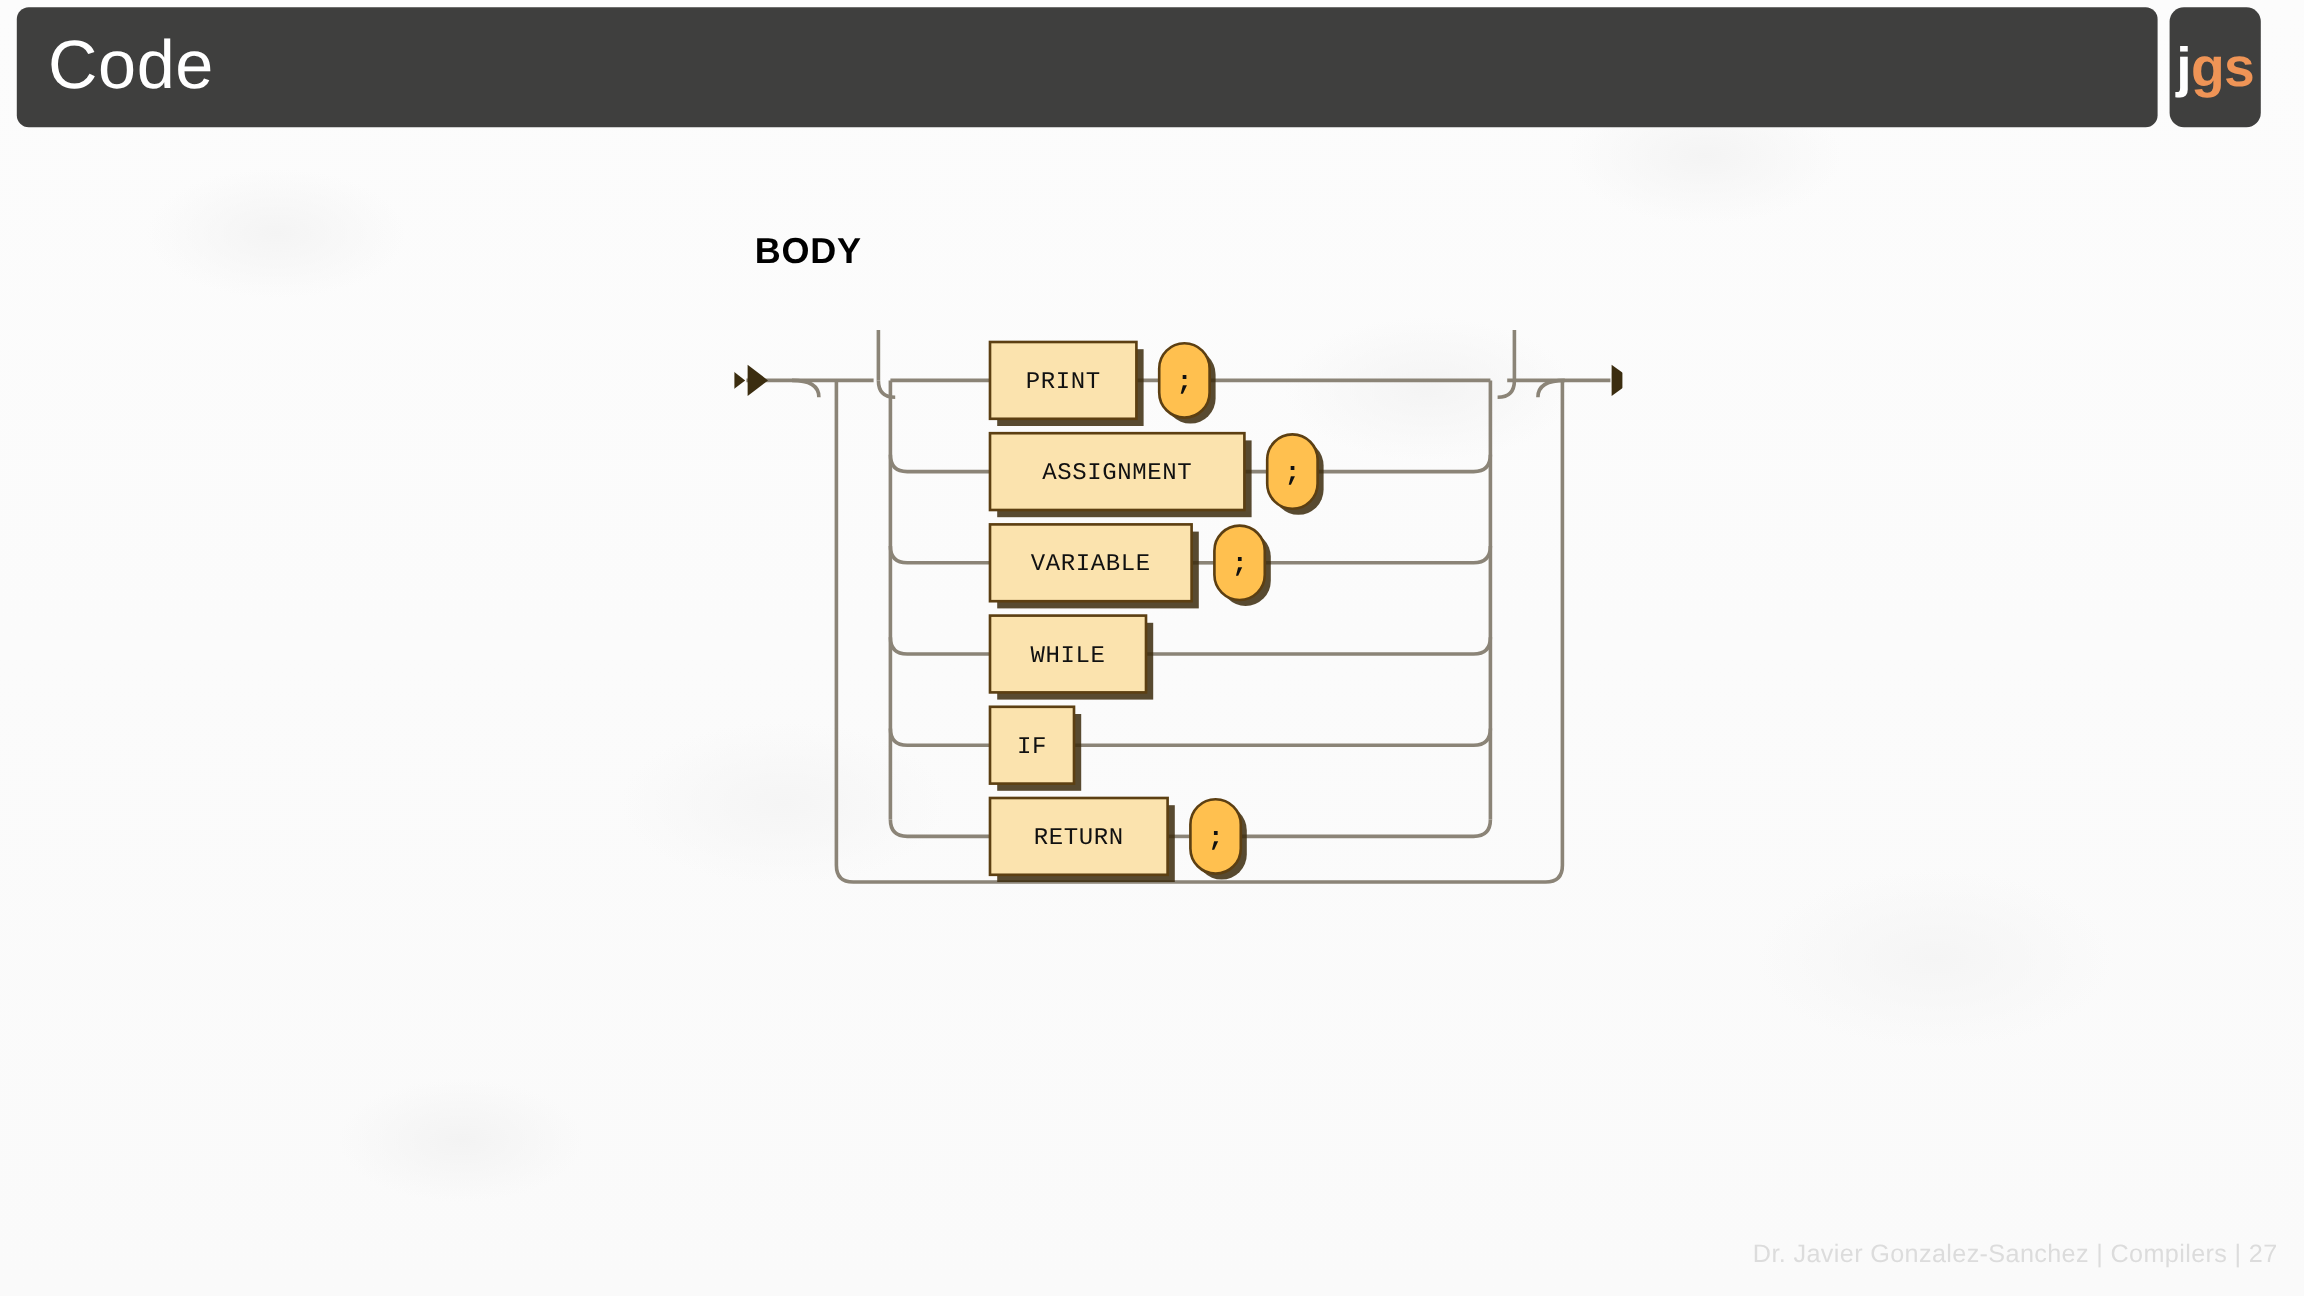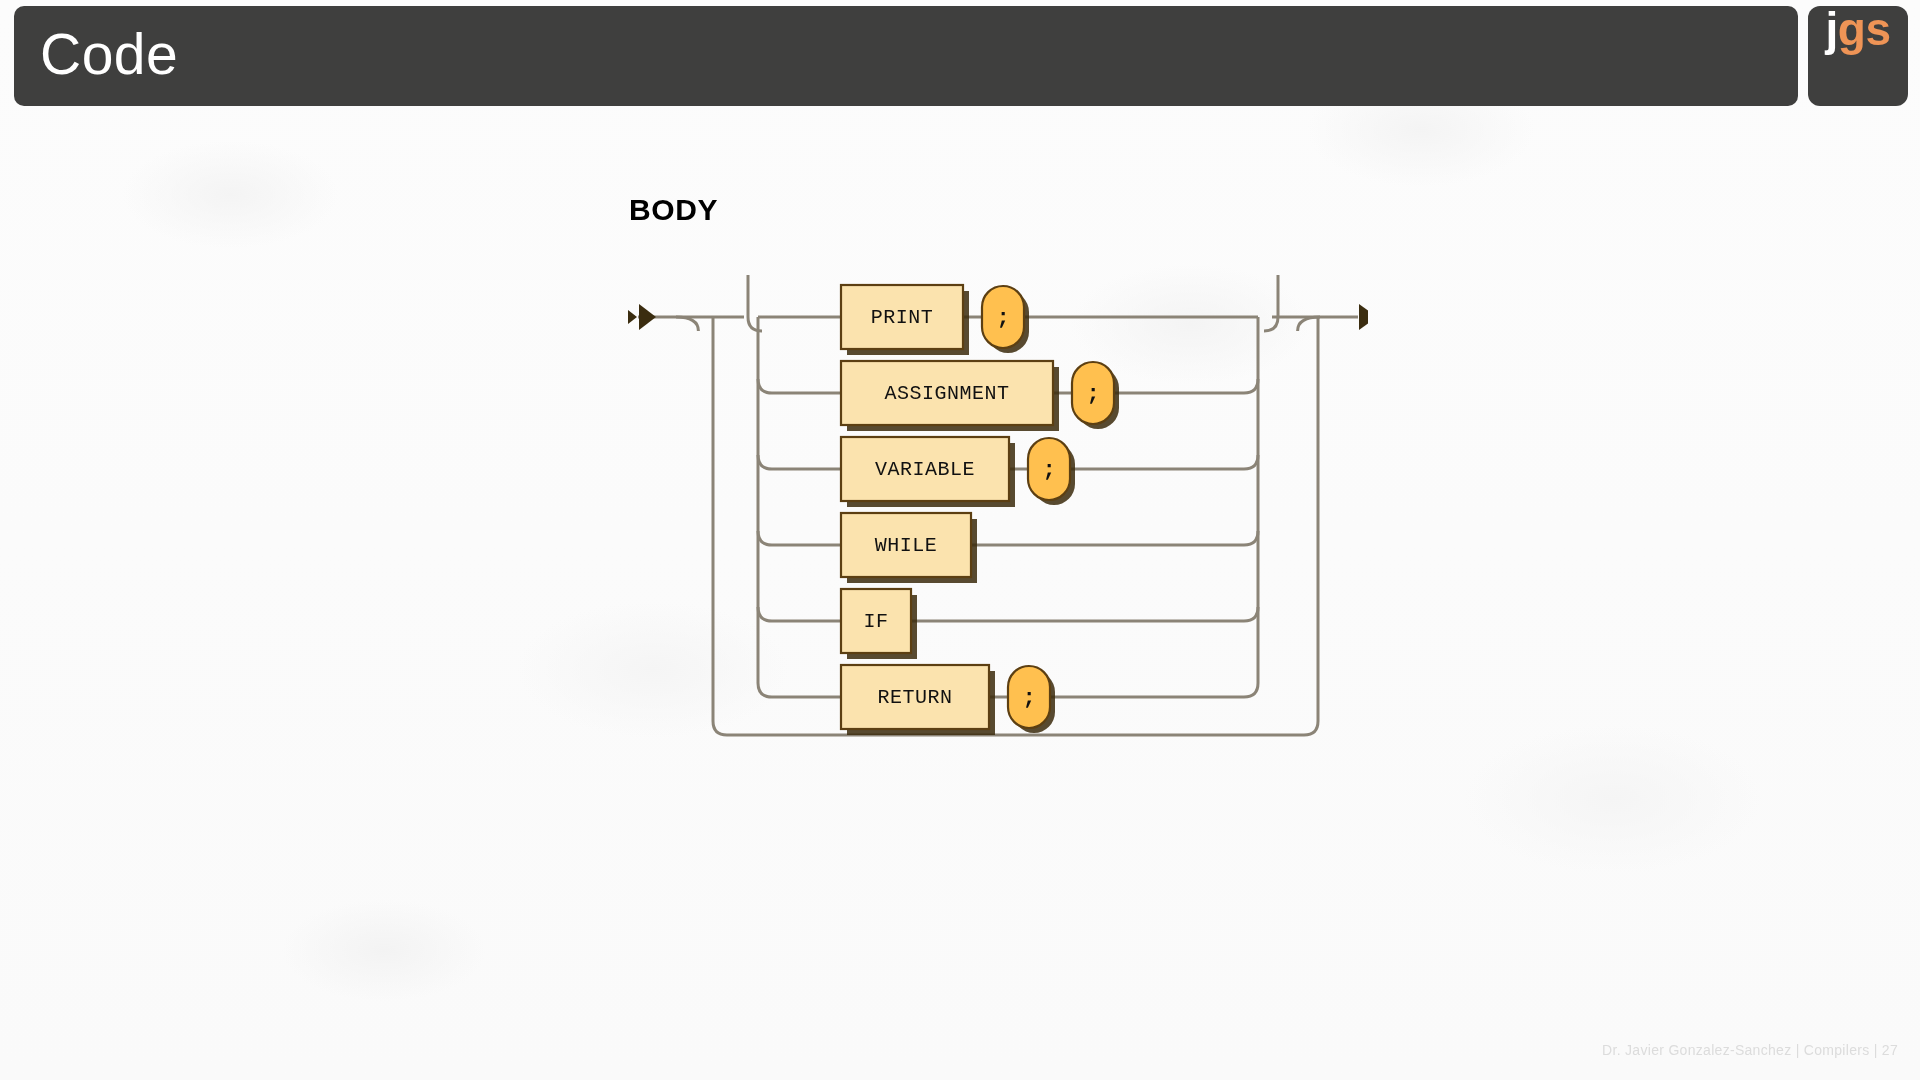--- a/index.html
+++ b/index.html
@@ -47,25 +47,26 @@
     line-height: 1;
     white-space: nowrap;
     font-family: "Liberation Sans", sans-serif;
   }
 
   
   #logo-box {
     position: absolute;
     left: 1808px;
     top: 6px;
-    width: 100px;
+    width: 76px;
     height: 100px;
     background: #3f3f3e;
     border-radius: 12px;
     display: flex;
+    align-items: center;
     justify-content: center;
     box-sizing: border-box;
   }
   #logo-text {
     font-size: 46px;
     font-weight: 700;
     letter-spacing: -0.5px;
     line-height: 1;
     font-family: "Liberation Sans", sans-serif;
   }
@@ -81,21 +82,21 @@
     color: #000000;
     letter-spacing: 0.6px;
     font-family: "Liberation Sans", sans-serif;
     white-space: nowrap;
     font-weight: bold;
   }
 
   
   #railroad-canvas {
     position: absolute;
-    left: 628px;
+    left: 612px;
     top: 275px;
     width: 740px;
     height: 650px;
   }
   #railroad-svg { display: block; }
 
   .rail-line {
     fill: none;
     stroke: #8b8477;
     stroke-width: 3;
@@ -127,21 +128,21 @@
     dominant-baseline: middle;
     text-anchor: middle;
   }
   .marker-tri { fill: #3b2d10; }
 
   
   #footer-text {
     position: absolute;
     right: 22px;
     bottom: 22px;
-    font-size: 14px;
+    font-size: 21px;
     color: #dcdcdc;
     letter-spacing: 0.3px;
     font-family: "Liberation Sans", sans-serif;
     white-space: nowrap;
   }
 </style>
 </head>
 <body>
 
 <div id="header-bar">

